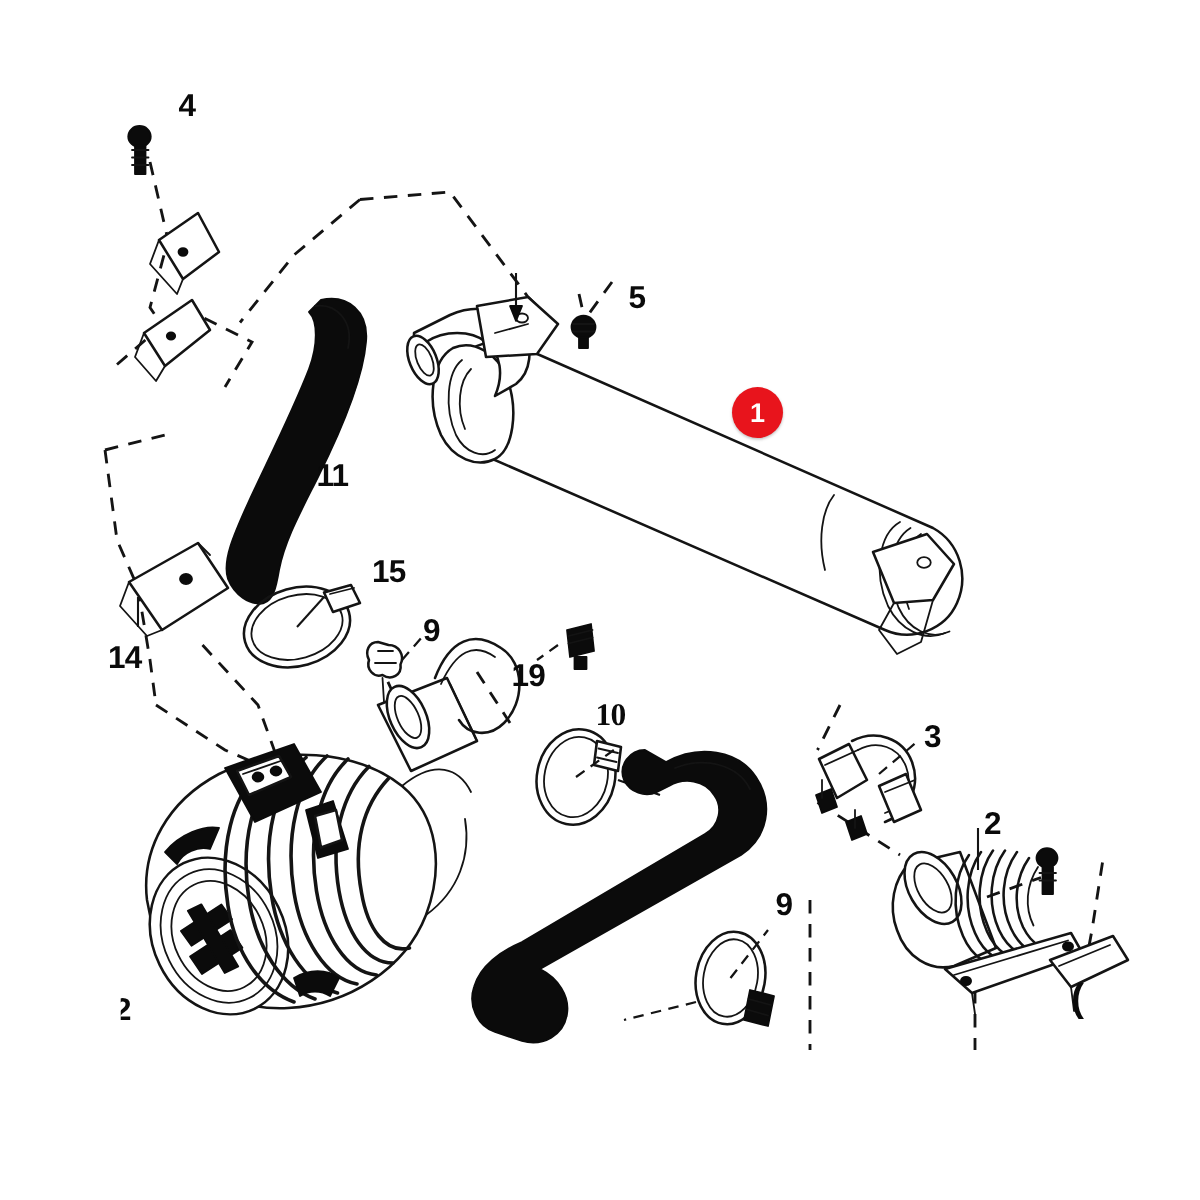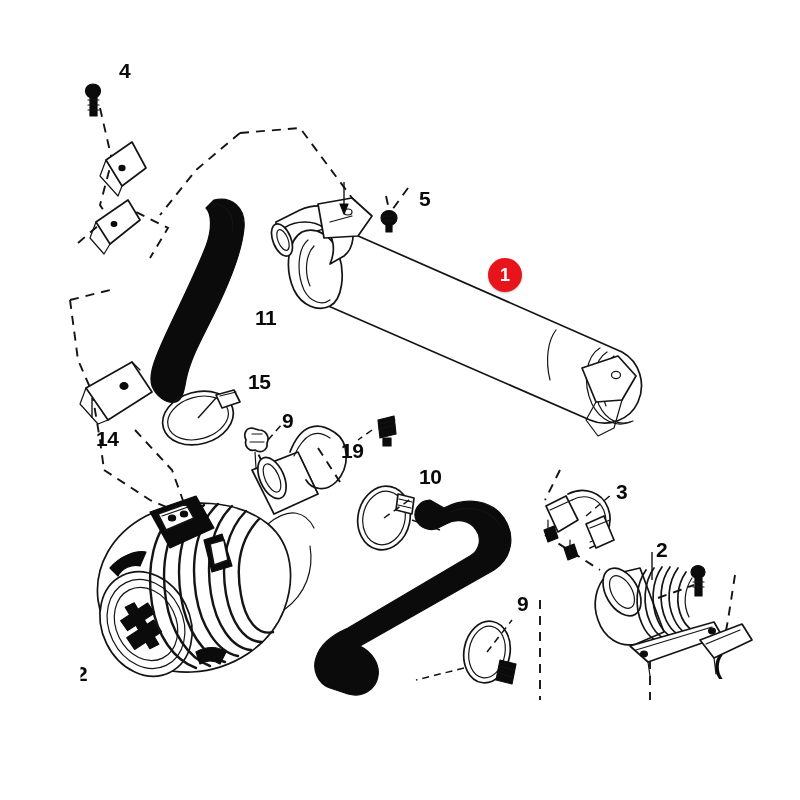--- a/index.html
+++ b/index.html
@@ -367,26 +367,26 @@
       <path class="wht" d="M700,640 L742,624 L752,640 L714,658 Z"></path>
       <path class="lnT" d="M706,644 L740,630"></path>
       <path class="lnT" d="M714,658 L716,674"></path>
     </g>
 
   </svg>
 
 
   <div class="part-label" style="left:119px; top:60px;">4</div>
   <div class="part-label" style="left:419px; top:188px;">5</div>
-  <div class="part-label" style="left:211px; top:307px;margin-left:44px;">11</div>
+  <div class="part-label" style="left:211px; top:307px;">11</div>
   <div class="part-label" style="left:248px; top:371px;">15</div>
-  <div class="part-label" style="left:96px;  top:428px;">14</div>
+  <div class="part-label" style="left:72px;  top:428px;">14</div>
   <div class="part-label" style="left:282px; top:410px;">9</div>
   <div class="part-label" style="left:341px; top:440px;">19</div>
-  <div class="part-label" style="left:419px; top:466px;">10</div>
+  <div class="part-label" style="left:397px; top:466px;font-family:Liberation Serif, serif;">10</div>
   <div class="part-label" style="left:616px; top:481px;">3</div>
   <div class="part-label" style="left:656px; top:539px;">2</div>
   <div class="part-label" style="left:517px; top:593px;">9</div>
   <div class="part-label" style="left:76px;  top:663px; clip-path: inset(0 0 0 40%);">2</div>
   <div class="part-label" style="left:714px; top:652px; font-size:26px;">(</div>
 
   <div class="callout-badge" style="left:488px; top:258px; background:#e8141c;">1</div>
 
 </div>
 

